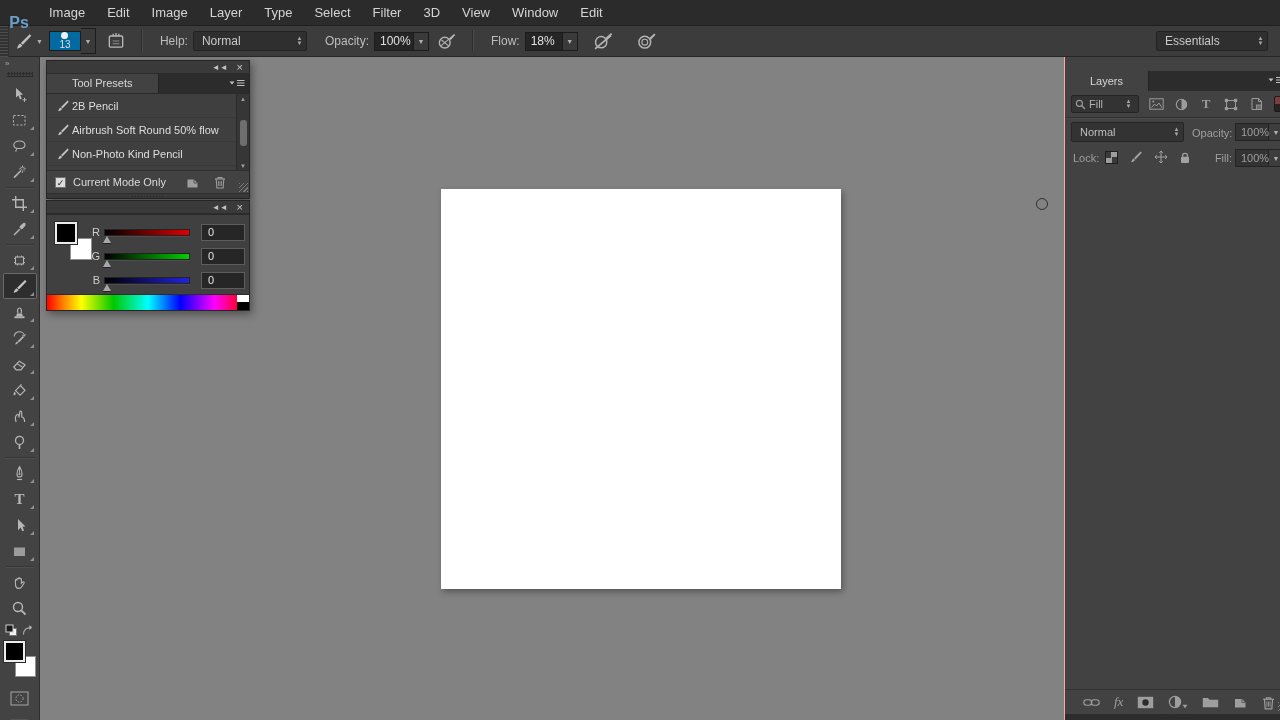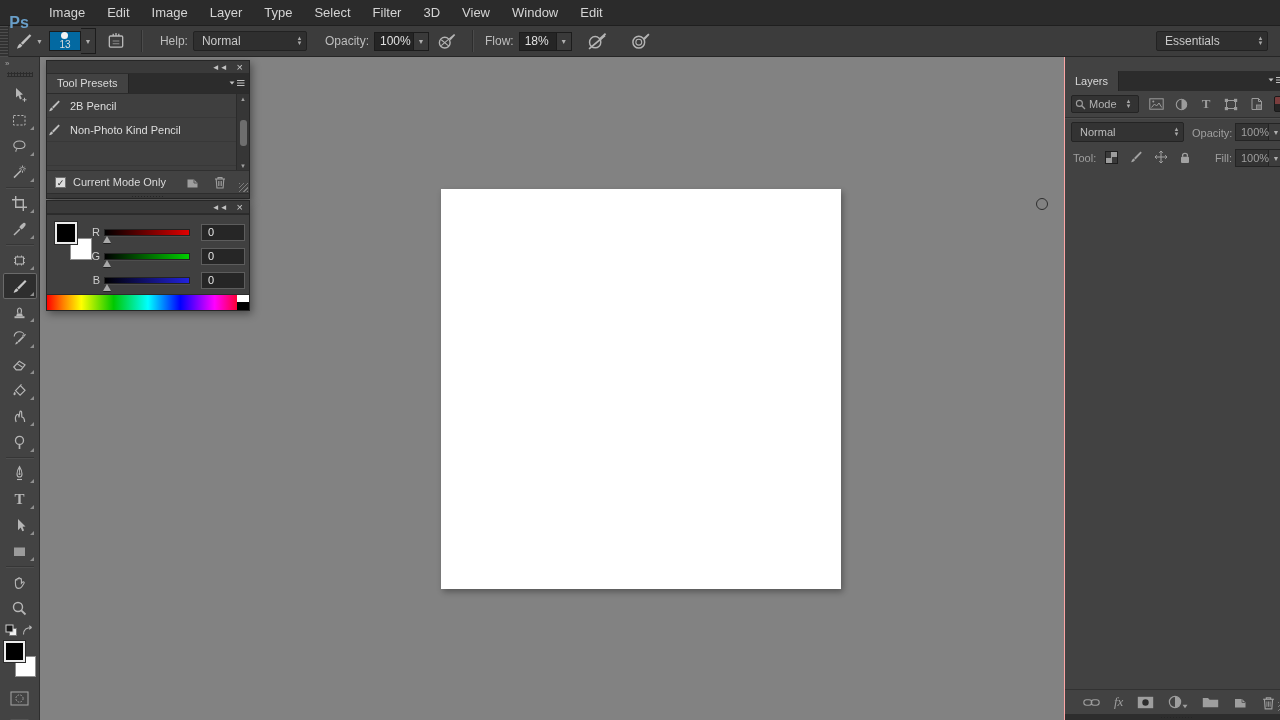--- a/index.html
+++ b/index.html
@@ -45,26 +45,26 @@
   .swatches { position:relative; width:34px; height:36px; margin:2px auto; }
   .fg-sw { position:absolute; left:1px; top:0; width:21px; height:21px; background:#000; border:2px solid #ececec; outline:1px solid #2a2a2a; z-index:2; }
   .bg-sw { position:absolute; right:1px; bottom:0; width:21px; height:21px; background:#fff; border:1px solid #8f8f8f; }
 
   
   .panel { position:absolute; background:#424242; border:1px solid #262626; box-shadow:2px 3px 8px rgba(0,0,0,.4); z-index:45; }
   .panel-top { height:13px; background:#3a3a3a; border-bottom:1px solid #2c2c2c; display:flex; align-items:center; justify-content:flex-end; gap:9px; padding:0 6px; }
   .ph-glyph { font-size:8px; color:#c2c2c2; line-height:13px; }
   .ph-close { font-size:11px; color:#c9c9c9; line-height:13px; }
   .tabstrip { height:19px; background:#2c2c2c; display:flex; align-items:stretch; position:relative; }
-  .tab { background:#424242; padding:0 10px; font-size:11px; color:#d8d8d8; line-height:19px; border-right:1px solid #232323; }
+  .tab { background:#424242; padding:0 25px; font-size:11px; color:#d8d8d8; line-height:19px; border-right:1px solid #232323; }
   .pmenu { position:absolute; right:4px; top:5px; }
 
   
   .tp-list { position:relative; height:77px; background:#3f3f3f; overflow:hidden; border-top:1px solid #2b2b2b; }
-  .tp-row { height:24px; display:flex; align-items:center; gap:9px; border-bottom:1px solid #383838; font-size:11px; color:#dedede; }
+  .tp-row { height:24px; display:flex; align-items:center; gap:2px; padding-left:9px; border-bottom:1px solid #383838; font-size:11px; color:#dedede; }
   .tp-scroll { position:absolute; right:0; top:0; width:13px; height:77px; background:#363636; border-left:1px solid #2b2b2b; display:flex; flex-direction:column; align-items:center; justify-content:space-between; padding:2px 0; }
   .scr-arrow { font-size:6px; color:#a0a0a0; }
   .tp-thumb { width:7px; height:26px; background:#6e6e6e; border-radius:3px; }
   .tp-bottom { height:23px; border-top:1px solid #303030; display:flex; align-items:center; gap:7px; padding:0 8px; font-size:11px; color:#dadada; position:relative; }
   .checkbox { width:11px; height:11px; background:#dcdcdc; border:1px solid #6f6f6f; font-size:9px; line-height:10px; text-align:center; color:#1c1c1c; }
   .tp-acts { margin-left:auto; display:flex; align-items:center; gap:14px; padding-right:14px; }
   .grip-corner { position:absolute; right:1px; bottom:1px; width:9px; height:9px;
     background:repeating-linear-gradient(135deg,#7c7c7c 0 1px,transparent 1px 3px); }
   .panel-foot { height:5px; background:#3a3a3a; border-top:1px solid #2e2e2e; display:flex; justify-content:center; align-items:center; }
   .foot-dots { width:34px; height:3px; background-image:radial-gradient(#262626 0.8px, transparent 1px); background-size:3px 3px; }
@@ -191,21 +191,21 @@
   <div class="obicon">
     <svg width="21" height="21" viewBox="0 0 18 18">
         <circle cx="7.5" cy="10" r="4.6" fill="none" stroke="#b4b4b4" stroke-width="1.2"></circle>
         <path d="M4.5 7.5 L11 13 M4.5 12.5 L11 7" stroke="#b4b4b4" stroke-width="0.9"></path>
         <path d="M11 6.5 L15.5 2.5 L16.5 3.5 L12.5 8 Z" fill="#b4b4b4"></path>
       </svg>
   </div>
 
   <div class="vsep"></div>
 
-  <span class="oblabel" style="margin-left:4px;">Flow:</span>
+  <span class="oblabel" style="margin-left:10px;">Flow:</span>
   <div class="ob-item">
     <div class="valbox" style="width:38px;">18%</div>
     <div class="dbtn short">
         <span>▼</span>
       </div>
   </div>
 
   <div class="obicon" style="margin-left:14px;">
     <svg width="22" height="22" viewBox="0 0 18 18">
         <circle cx="7.5" cy="10" r="4.6" fill="none" stroke="#b4b4b4" stroke-width="1.2"></circle>
@@ -426,20 +426,29 @@
         </span>
       <span>2B Pencil</span>
     </div>
     <div class="tp-row">
       <span>
           <svg width="14" height="14" viewBox="0 0 16 16">
             <path d="M2.5 14 C3 11.8 4 10.3 5.2 9.6 L7 11.4 C6.3 12.6 4.7 13.6 2.5 14 Z" fill="#c0c0c0"></path>
             <path d="M5.8 9.2 L13.2 1.8 L14.6 3.2 L7.4 10.8 Z" fill="#c0c0c0"></path>
           </svg>
         </span>
+      <span>Airbrush Soft Round 50% flow</span>
+    </div>
+    <div class="tp-row">
+      <span>
+          <svg width="14" height="14" viewBox="0 0 16 16">
+            <path d="M2.5 14 C3 11.8 4 10.3 5.2 9.6 L7 11.4 C6.3 12.6 4.7 13.6 2.5 14 Z" fill="#c0c0c0"></path>
+            <path d="M5.8 9.2 L13.2 1.8 L14.6 3.2 L7.4 10.8 Z" fill="#c0c0c0"></path>
+          </svg>
+        </span>
       <span>Non-Photo Kind Pencil</span>
     </div>
     <div class="tp-row">
       
     </div>
     <div class="tp-scroll">
       <span class="scr-arrow">▲</span>
       <span class="tp-thumb"></span>
       <span class="scr-arrow">▼</span>
     </div>
@@ -520,21 +529,21 @@
   </span>
 
   <div class="filter-row">
     <div class="kind-dd">
       <span>
         <svg width="11" height="11" viewBox="0 0 11 11">
             <circle cx="4.4" cy="4.4" r="3" fill="none" stroke="#9c9c9c" stroke-width="1.1"></circle>
             <path d="M6.8 6.8 L10 10" stroke="#9c9c9c" stroke-width="1.3"></path>
           </svg>
       </span>
-      <span class="lbl">Mode</span>
+      <span class="lbl">Fill</span>
       <span class="spin">
         <span>▲</span>
         <span>▼</span>
       </span>
     </div>
     <span class="ficon">
       <svg width="15" height="12" viewBox="0 0 15 12">
           <rect x="0.8" y="0.8" width="13.4" height="10.4" fill="none" stroke="#9c9c9c"></rect>
           <path d="M2.5 9.5 L5.5 6 L7.5 8 L10 5 L12.8 9.5" fill="none" stroke="#9c9c9c"></path>
           <circle cx="4.3" cy="3.5" r="1" fill="#9c9c9c"></circle>
@@ -583,21 +592,21 @@
     <span class="dock-label" style="left:127px; top:8px;">Opacity:</span>
     <div class="valgroup" style="top:4px;">
       <div class="valbox">100%</div>
       <div class="dbtn">
           <span>▼</span>
         </div>
     </div>
   </div>
 
   <div class="lock-row">
-    <span class="dock-label" style="left:8px; top:5px;">Tool:</span>
+    <span class="dock-label" style="left:8px; top:5px;">Lock:</span>
     <div class="lock-icons">
       <span class="checker"></span>
       <span>
         <svg width="14" height="14" viewBox="0 0 16 16">
             <path d="M2.5 14 C3 11.8 4 10.3 5.2 9.6 L7 11.4 C6.3 12.6 4.7 13.6 2.5 14 Z" fill="#a2a2a2"></path>
             <path d="M5.8 9.2 L13.2 1.8 L14.6 3.2 L7.4 10.8 Z" fill="#a2a2a2"></path>
           </svg>
       </span>
       <span>
         <svg width="14" height="14" viewBox="0 0 14 14">

